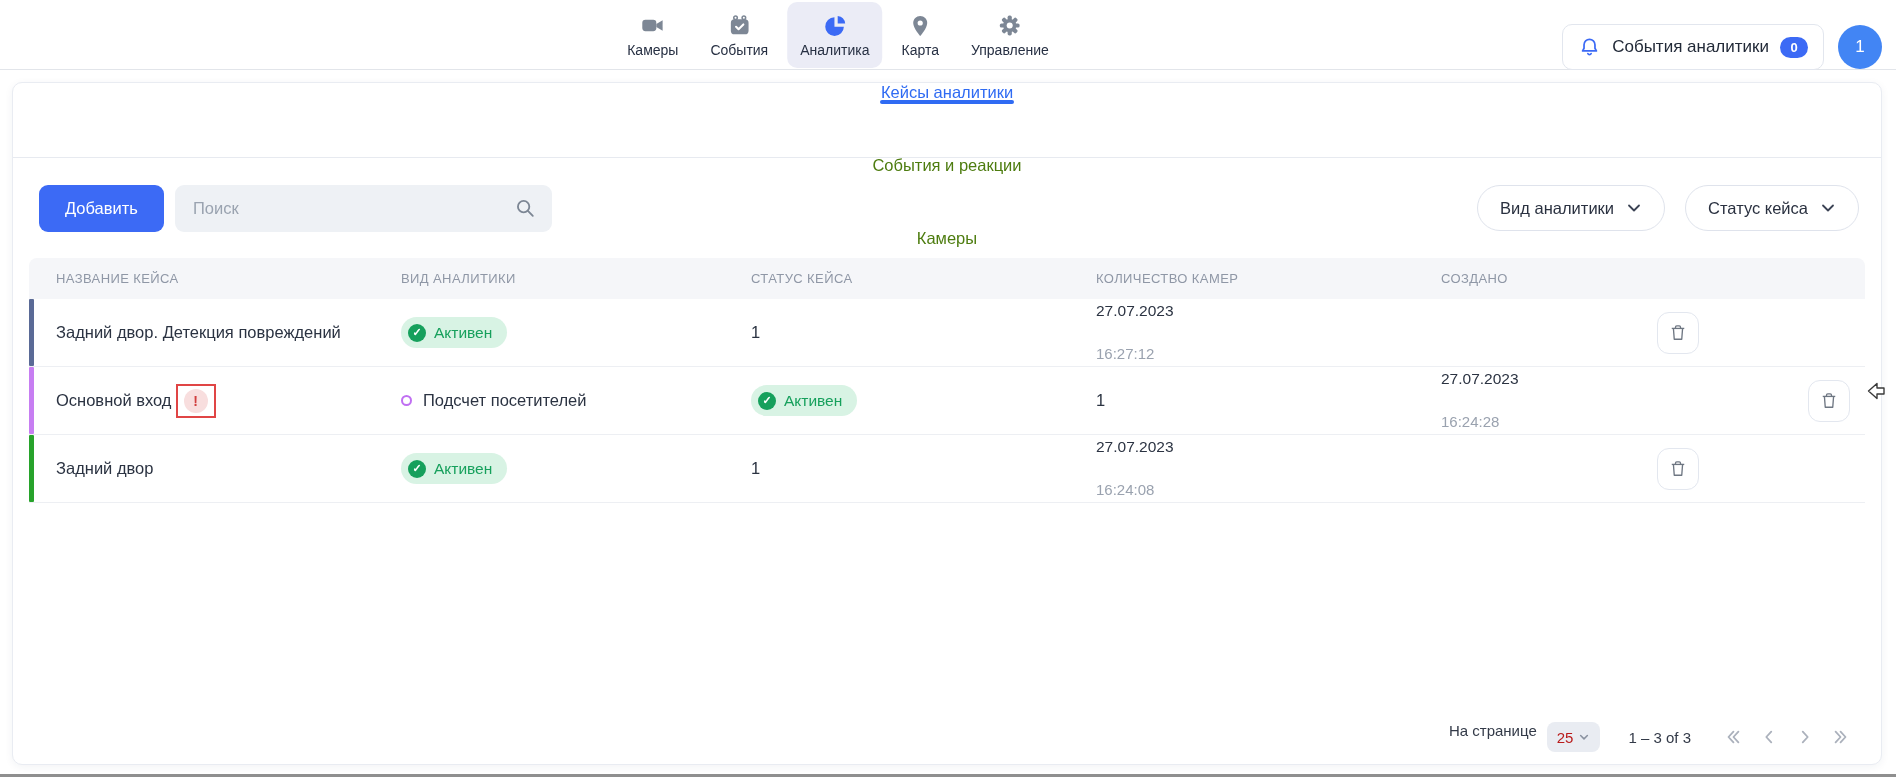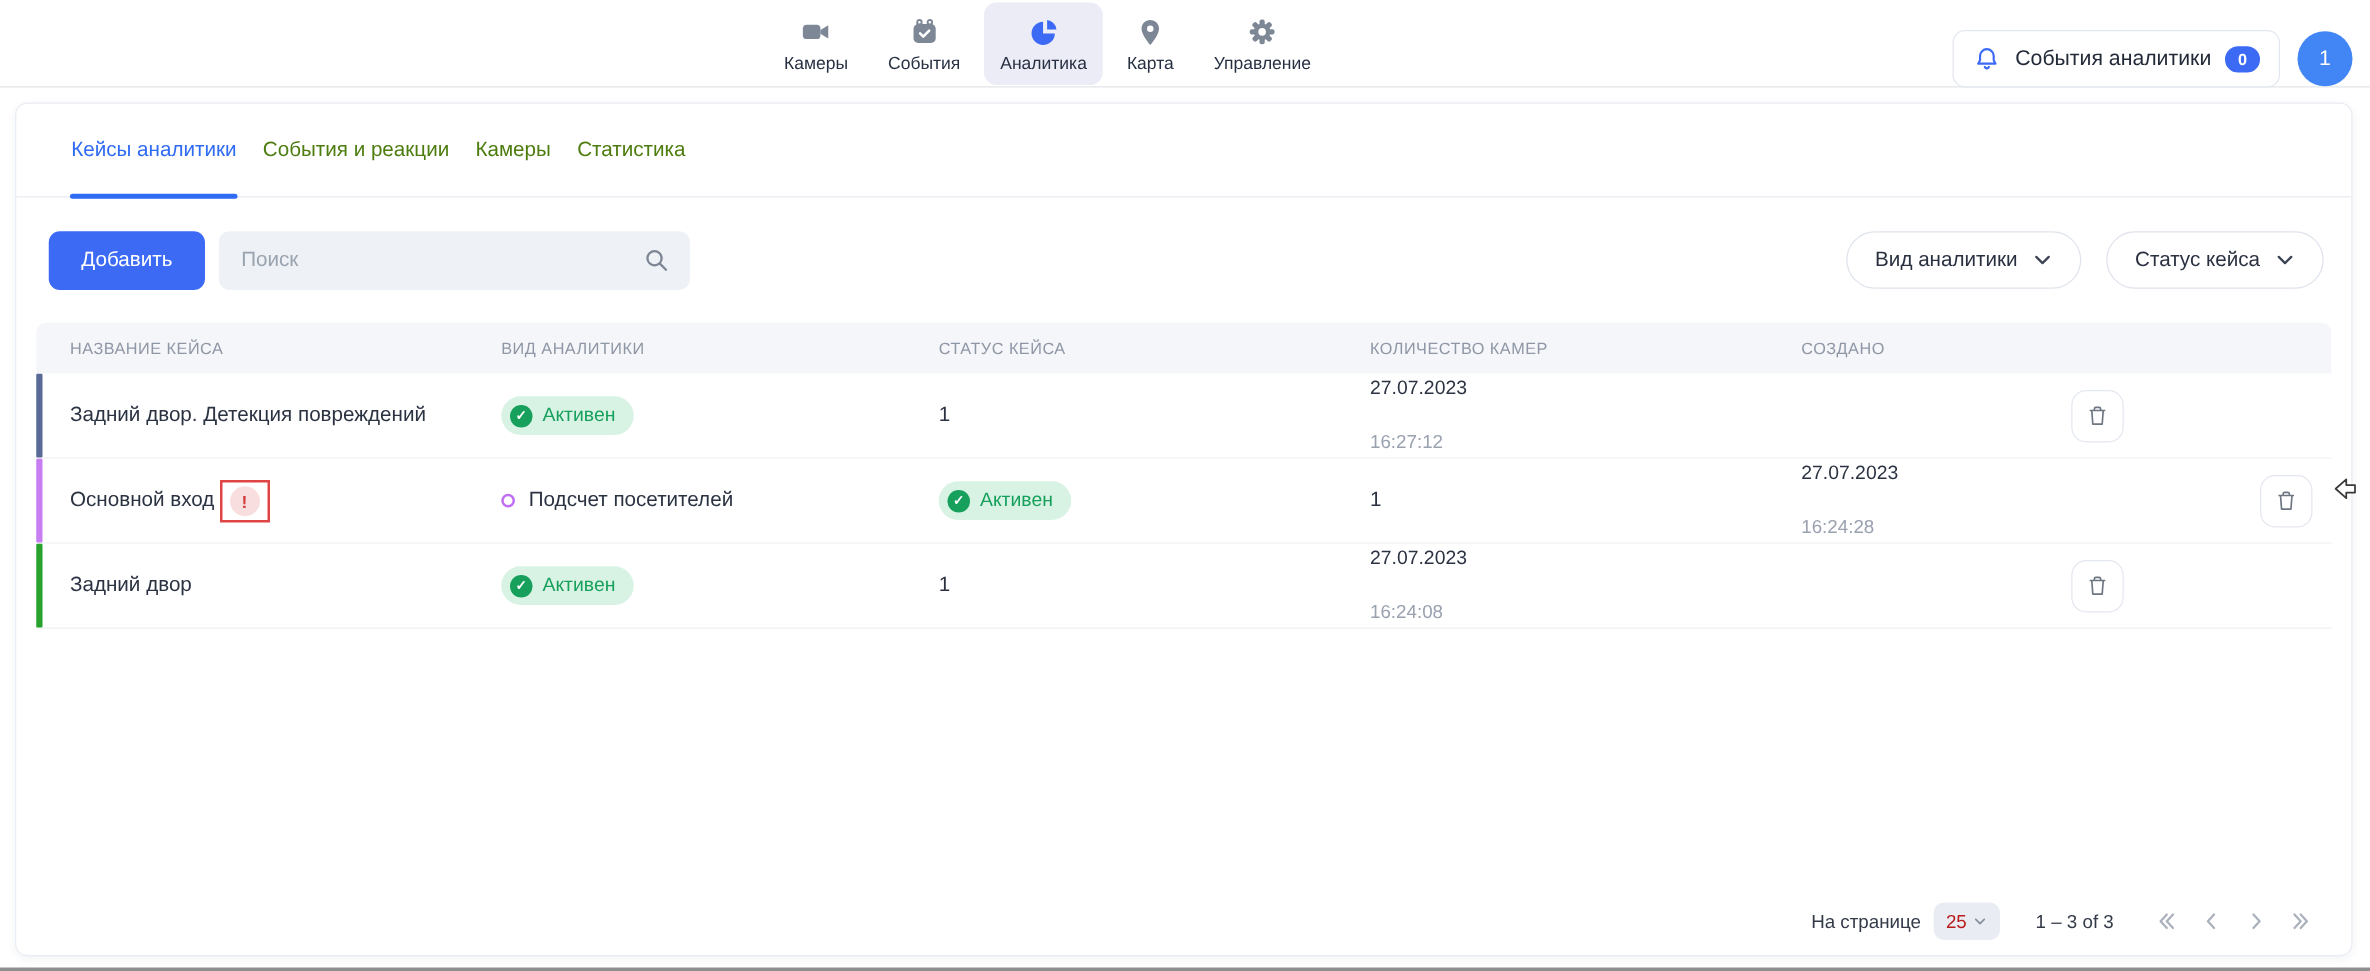--- a/index.html
+++ b/index.html
@@ -82,23 +82,24 @@
     width: 1870px; height: 683px;
     background: #fff;
     border: 1px solid #e9ecf2;
     border-radius: 10px;
     box-shadow: 0 2px 8px rgba(35,46,77,0.06);
   }
 
   
   .tabs {
     height: 75px;
-    display: flex; align-items: center; gap: 21px;
+    display: flex; align-items: center; gap: 54px;
     padding: 0 44px;
     border-bottom: 1px solid #e7eaf0;
+    flex-direction: column;
   }
   .tab {
     position: relative;
     height: 100%;
     display: flex; align-items: center;
     font-size: 16.5px; color: #4d7c0f;
     cursor: pointer; white-space: nowrap;
   }
   .tab.active { color: #2f6bf3; }
   .tab-underline {
@@ -218,21 +219,21 @@
     display: flex; align-items: center; justify-content: center;
     cursor: pointer;
   }
 
   
   .pagination {
     position: absolute; right: 26px; bottom: 12px;
     display: flex; align-items: center; gap: 28px;
     font-size: 15px; color: #333a48;
   }
-  .per-page { display: flex; align-items: center; gap: 10px; }
+  .per-page { display: flex; gap: 10px; }
   .per-page-pill {
     display: flex; align-items: center; gap: 5px;
     background: #e9ecf2; border: none; border-radius: 8px;
     height: 30px; padding: 0 10px;
     font-family: inherit; font-size: 15px; color: #b91c1c;
     cursor: pointer;
   }
   .range { white-space: nowrap; }
   .pager { display: flex; align-items: center; gap: 8px; }
   .pager-btn {

